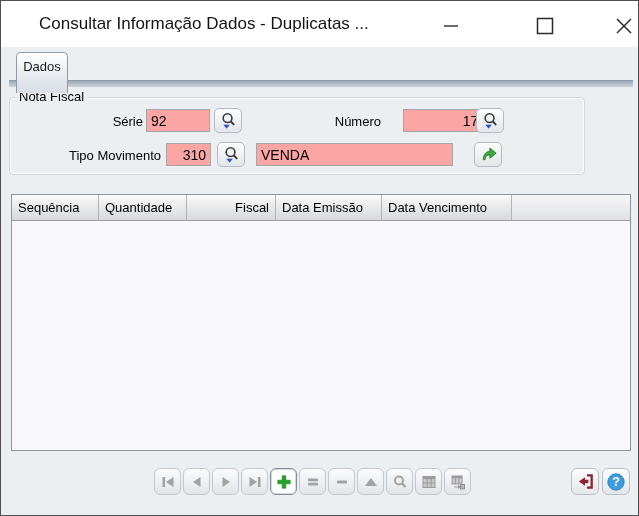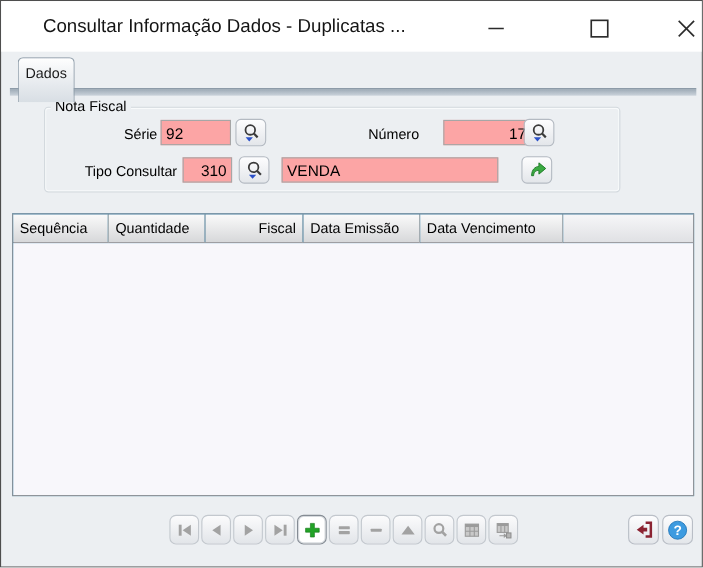--- a/index.html
+++ b/index.html
@@ -22,44 +22,43 @@
     background:linear-gradient(#FEFEFE,#E6EAEE 60%,#D8DEE4);
     border:1px solid #8D9BA8; border-bottom:none; border-radius:5px 5px 0 0;
     font-size:13px; color:#1a1a1a; text-align:center; line-height:28px; z-index:2;
   }
   .tabstrip {
     position:absolute; left:8px; top:79px; width:624px; height:7px;
     background:linear-gradient(#9DAAB6,#CBD3DB); border-top:1px solid #8D9BA8; z-index:1;
   }
   
   .groupbox {
-    position:absolute; left:8px; top:96px; width:524px; height:78px;
+    position:absolute; left:8px; top:96px; width:576px; height:78px;
     border:1px solid #D3D9DE; border-radius:4px;
     box-shadow:inset 0 0 0 1px #F8FAFB;
-    margin-left:31px;
   }
   .group-label {
     position:absolute; left:5px; top:-9px; background:#ECEFF2; padding:0 4px;
     font-size:13px; color:#000;
   }
   .fld-label { position:absolute; font-size:13px; color:#000; text-align:right; }
   .fld-input {
     position:absolute; height:23px; border:1px solid #A6A6A6; background:#fca5a5;
     font-family:"Liberation Sans", sans-serif; font-size:14px; color:#000; padding:0 4px; outline:none;
   }
   .r-align { text-align:right; }
   .mini-btn {
     position:absolute; width:28px; height:25px; border:1px solid #B4BAC2; border-radius:5px;
     background:linear-gradient(#FDFDFE,#E3E6EA); display:flex; align-items:center; justify-content:center;
     padding:0; cursor:default;
   }
   
   .grid {
     position:absolute; left:10px; top:193px; width:620px; height:257px;
-    border:1px solid #8F949A; background:#0369a1;
+    border:1px solid #8F949A; background:#22c55e;
   }
   .grid-header { display:flex; height:26px; }
   .gh-cell {
     height:26px; line-height:25px; font-size:13px; color:#000; padding:0 6px;
     background:linear-gradient(#FAFAFA,#D7D8DA);
     border-right:1px solid #B3B3B3; border-bottom:1px solid #9E9EA2;
     overflow:hidden; white-space:nowrap;
   }
   .gh-filler {
     flex:1; background:linear-gradient(#F6F6F8,#E0E1E4); border-bottom:1px solid #9E9EA2;
@@ -124,21 +123,21 @@
   <div class="fld-label" style="left:300px; top:113px; width:80px;">Número</div>
   <input class="fld-input r-align" style="left: 402px; top: 108px; width: 88px;" value="170">
   <button class="mini-btn" style="left:475px; top:107px;">
     <svg width="19" height="19" viewBox="0 0 20 20">
       <circle cx="9" cy="7.5" r="4.6" fill="none" stroke="#3A3A3A" stroke-width="1.7"></circle>
       <line x1="12.4" y1="11" x2="16" y2="14.6" stroke="#3A3A3A" stroke-width="2.1"></line>
       <path d="M4.5 14.5 h7 l-3.5 4 z" fill="#2B50C8"></path>
     </svg>
   </button>
 
-  <div class="fld-label" style="left:62px; top:147px; width:98px;">Tipo Consultar</div>
+  <div class="fld-label" style="left:62px; top:147px; width:98px;">Tipo Movimento</div>
   <input class="fld-input r-align" style="left: 165px; top: 142px; width: 45px;" value="310">
   <button class="mini-btn" style="left:216px; top:141px;">
     <svg width="19" height="19" viewBox="0 0 20 20">
       <circle cx="9" cy="7.5" r="4.6" fill="none" stroke="#3A3A3A" stroke-width="1.7"></circle>
       <line x1="12.4" y1="11" x2="16" y2="14.6" stroke="#3A3A3A" stroke-width="2.1"></line>
       <path d="M4.5 14.5 h7 l-3.5 4 z" fill="#2B50C8"></path>
     </svg>
   </button>
   <input class="fld-input" style="left: 255px; top: 142px; width: 197px;" value="VENDA">
   <button class="mini-btn" style="left:473px; top:141px;">

